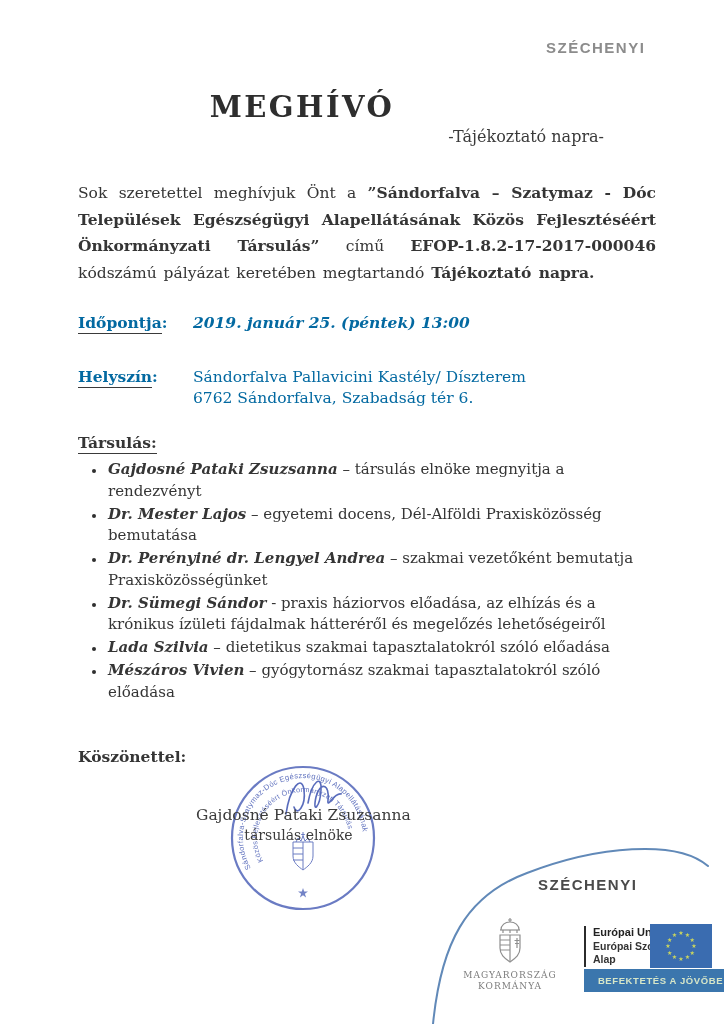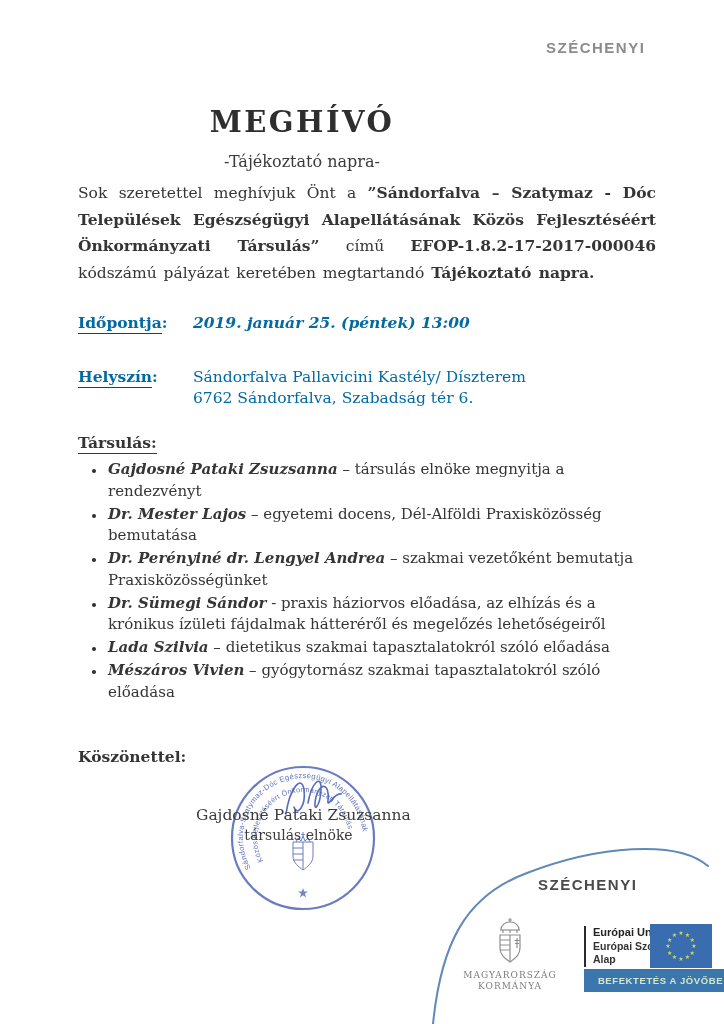--- a/index.html
+++ b/index.html
@@ -25,26 +25,26 @@
   }
   .szlogo.small .pin-shape { width:29px; height:29px; }
   .pin-year {
     position:absolute; top:9px; left:0; width:31px; text-align:center;
     font-family:"Liberation Sans", sans-serif; font-size:9.5px;
     font-weight:400; color:#ffffff; letter-spacing:1px;
   }
   .szlogo.small .pin-year { width:29px; top:8px; font-size:9px; }
 
   
-  .title-block { top:105px; left:0; width:604px; text-align:center; }
+  .title-block { top:90px; left:0; width:604px; text-align:center; }
   .doc-title {
     font-size:29px; font-weight:700; letter-spacing:2.5px;
     color:#2e2e2e; margin:0;
   }
-  .doc-subtitle { font-size:16px; color:#3a3a3a; margin-top:13px; }
+  .doc-subtitle { font-size:16px; color:#3a3a3a; margin-top:3px;text-align:right; }
 
   
   .intro {
     top:180px; left:78px; width:578px;
     font-size:15.5px; line-height:26.5px; text-align:justify;
     word-spacing:2px; color:#353535;
   }
   .b { font-weight:700; }
   .bi { font-weight:700; font-style:italic; }
 

